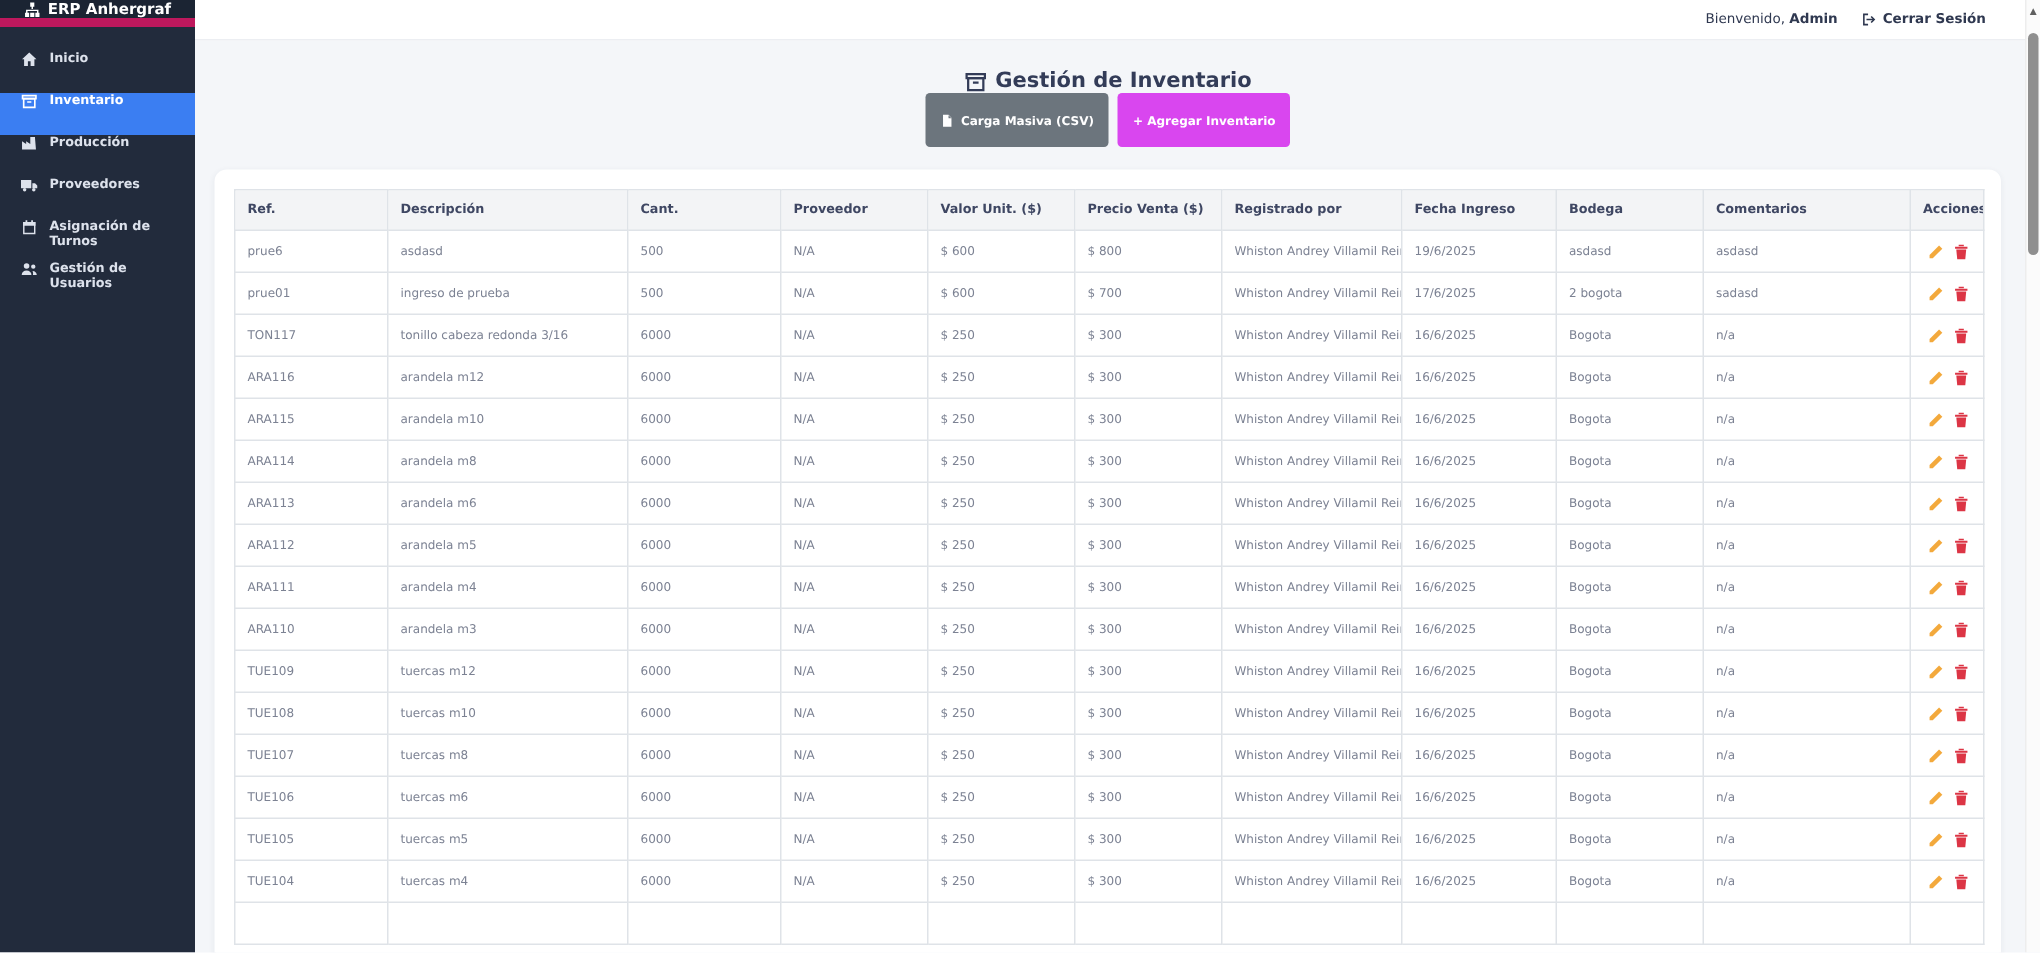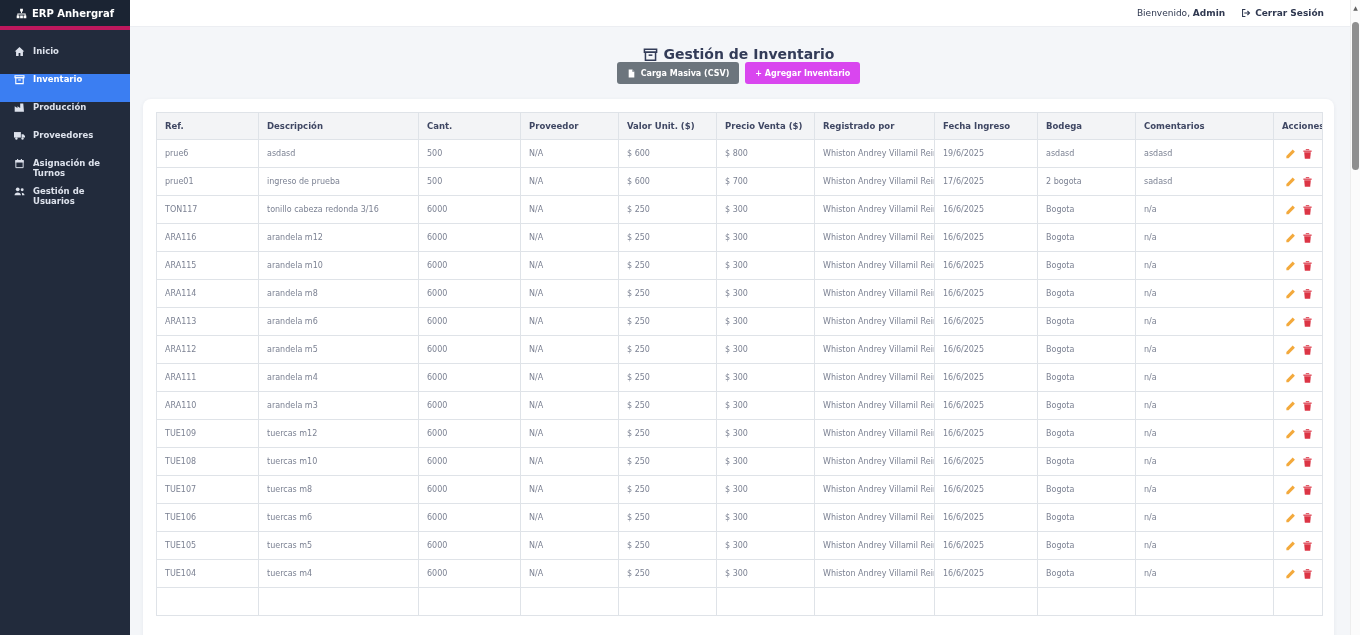--- a/index.html
+++ b/index.html
@@ -1,40 +1,40 @@
 <!DOCTYPE html>
 <html><head>
 <meta charset="utf-8">
 <style>
   * { margin:0; padding:0; box-sizing:border-box; }
   html,body { width:1360px; height:635px; overflow:hidden; }
   body { font-family:"DejaVu Sans","Liberation Sans",sans-serif; background:#f4f6f9; position:relative; }
 
   
   .sidebar { position:absolute; left:0; top:0; width:130px; height:635px; background:#222b3c; z-index:5; }
-  .logo { height:30px; background:#1b2433; border-bottom:4px solid #be185d; display:flex; align-items:center; justify-content:center; gap:5px; color:#fff; font-size:10px; font-weight:bold; }
+  .logo { height:18px; background:#1b2433; border-bottom:6px solid #be185d; display:flex; align-items:center; justify-content:center; gap:5px; color:#fff; font-size:10px; font-weight:bold; }
   .logo .ic { width:11px; height:11px; }
   .nav { margin-top:16px; }
   .nav-item { display:flex; align-items:flex-start; gap:8px; padding:0 14px; height:28px; color:#dde2ec; font-size:8.5px; font-weight:600; cursor:pointer; }
   .nav-item.active { background:#3b7ef2; color:#fff; }
   .nav-item .ic { width:11px; height:11px; flex:none; display:inline-flex; }
   .ic svg { width:100%; height:100%; display:block; }
 
   
   .topbar { position:absolute; left:130px; top:0; width:1220px; height:27px; background:#fff; border-bottom:1px solid #eceef2; display:flex; align-items:center; justify-content:flex-end; gap:16px; padding-right:26px; font-size:9px; color:#2f3850; z-index:4; }
   .logout { display:flex; align-items:center; gap:4px; cursor:pointer; font-weight:600; }
   .logout .ic { width:10px; height:10px; display:inline-flex; }
 
   
   .main { position:absolute; left:130px; top:27px; width:1220px; height:608px; }
   .page-head { display:flex; align-items:center; justify-content:space-between; margin:19px 16px 15px 13px;flex-direction:column; }
   .page-title { display:flex; align-items:center; gap:6px; font-size:14px; font-weight:bold; color:#333c58; }
   .page-title .ic { width:15px; height:15px; display:inline-flex; }
   .btns { display:flex; gap:6px; }
-  .btn { height:22px; display:inline-flex; align-items:center; gap:5px; padding:0 10px; border-radius:3px; border:none; font-family:inherit; font-size:8px; font-weight:bold; color:#fff; cursor:pointer; }
+  .btn { height:36px; display:inline-flex; align-items:center; gap:5px; padding:0 10px; border-radius:3px; border:none; font-family:inherit; font-size:8px; font-weight:bold; color:#fff; cursor:pointer; }
   .btn .ic { width:9px; height:9px; display:inline-flex; }
   .btn-gray { background:#6c757d; }
   .btn-blue { background:#d946ef; }
 
   .card { margin:0 16px 0 13px; background:#fff; border-radius:8px 8px 0 0; box-shadow:0 1px 4px rgba(40,50,80,.07); padding:13px; height:560px; }
 
   
   table { width:100%; border-collapse:collapse; table-layout:fixed; }
   th, td { border:1px solid #dfe3e8; padding:0 8px; text-align:left; overflow:hidden; white-space:nowrap; }
   thead th { background:#f3f4f6; height:27px; font-size:8.5px; font-weight:bold; color:#3f4763; }

